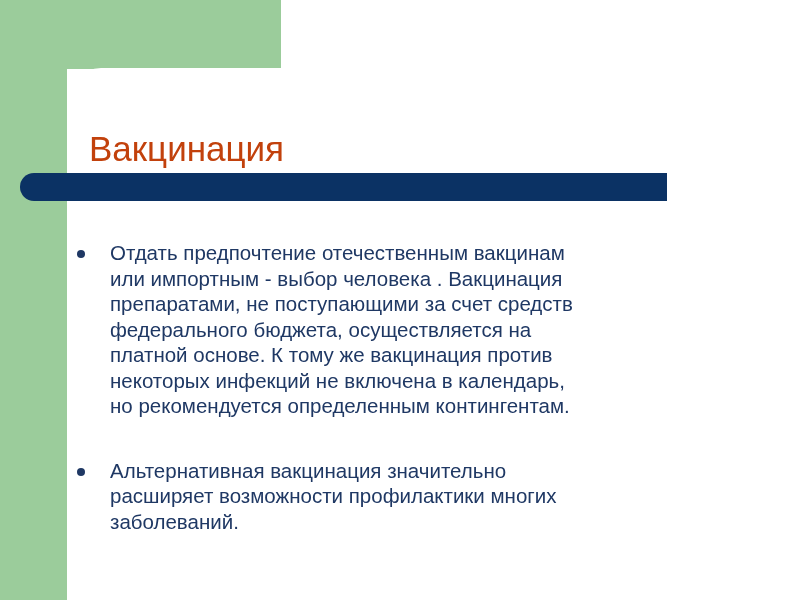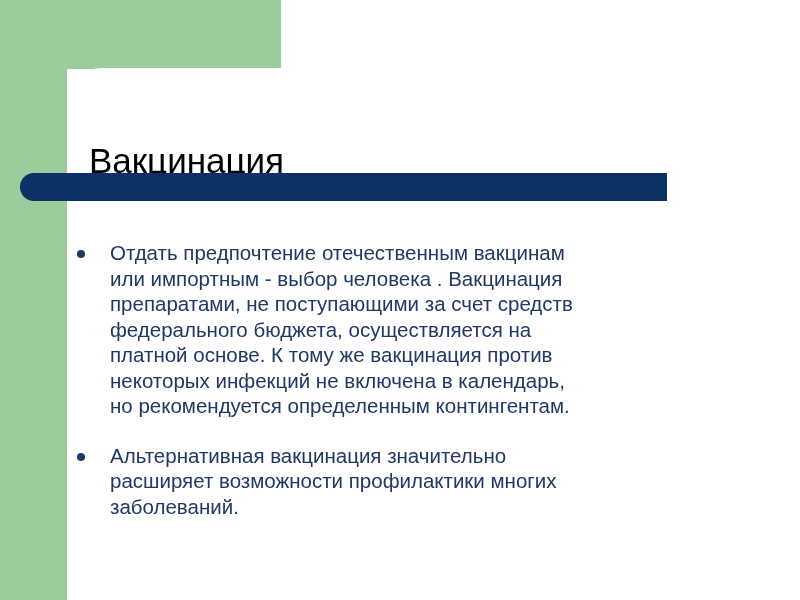--- a/index.html
+++ b/index.html
@@ -48,23 +48,23 @@
     width: 733px;
     height: 532px;
     background: #ffffff;
     border-top-left-radius: 34px;
   }
 
   
   .title {
     position: absolute;
     left: 89px;
-    top: 117px;
+    top: 105px;
     width: 600px;
-    color: #000000;
+    color: #c2410c;
     font-size: 35px;
     line-height: 42px;
     letter-spacing: 0px;
     font-weight: normal;
     white-space: nowrap;
   }
 
   
   .rule-bar {
     position: absolute;
@@ -87,21 +87,21 @@
 
   .bullet-row {
     position: relative;
     display: block;
     padding-left: 38px;
     color: #1F3864;
     font-size: 20.5px;
     line-height: 25.5px;
   }
   .bullet-row + .bullet-row {
-    margin-top: 24px;
+    margin-top: 39px;
   }
   .bullet-dot {
     position: absolute;
     left: 5px;
     top: 10px;
     width: 8px;
     height: 8px;
     border-radius: 50%;
     background: #1F3864;
   }

